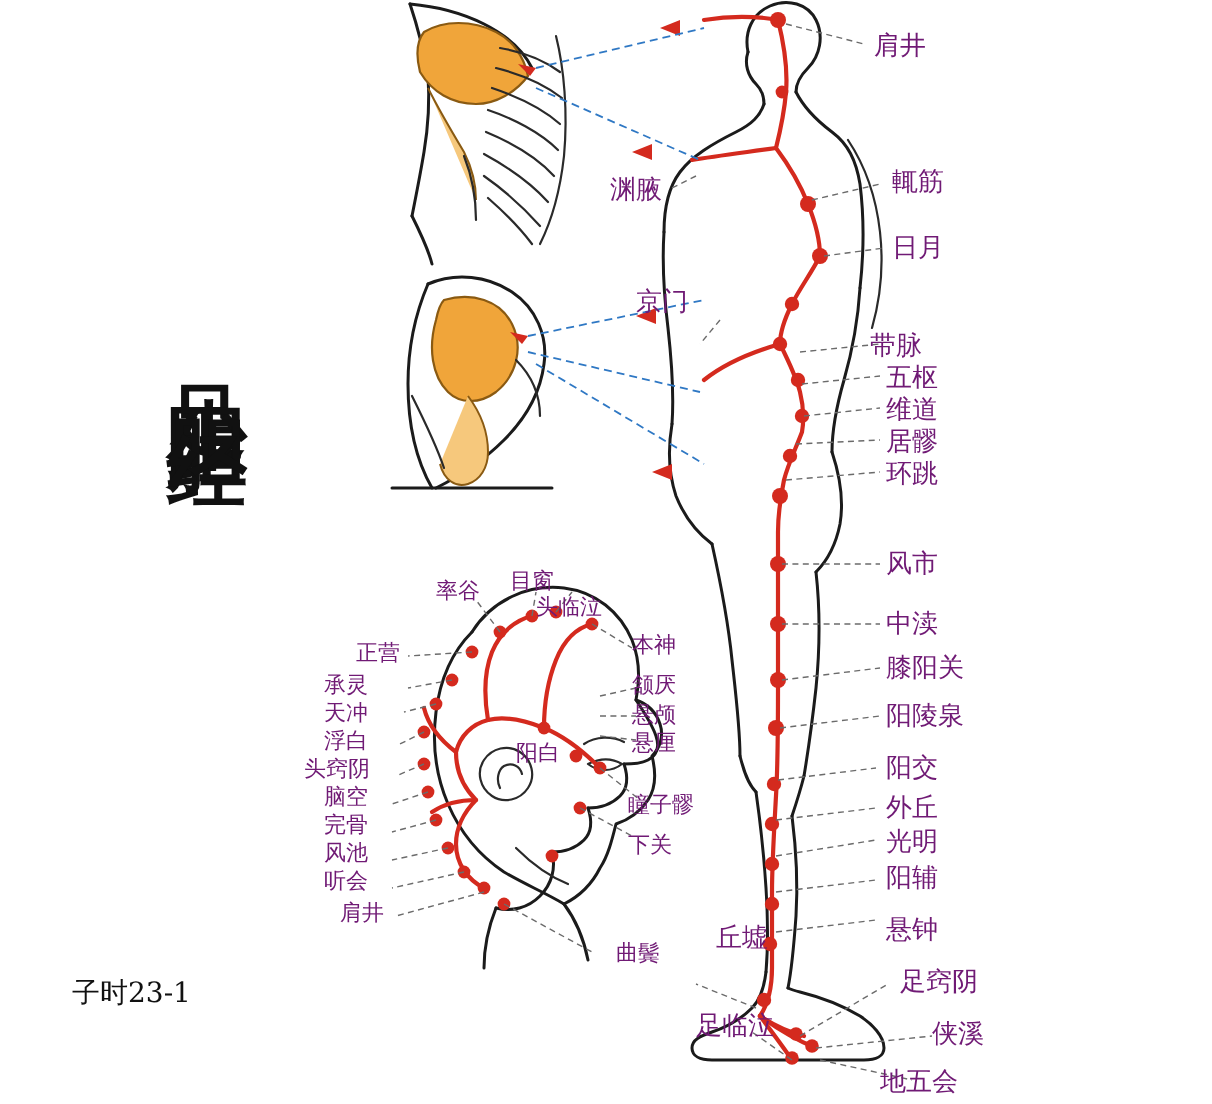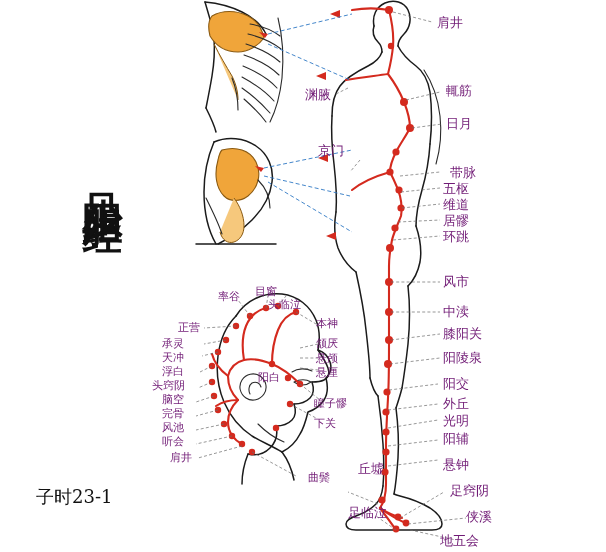--- a/index.html
+++ b/index.html
@@ -31,21 +31,21 @@
     font-weight:bold;
     line-height:46px;
     writing-mode: vertical-rl;
     text-orientation: upright;
     letter-spacing:6px;
   }
   .subtitle {
     position:absolute;
     color:#111111;
     font-family:"DejaVu Serif", serif;
-    font-size:18px;
+    font-size:14px;
     line-height:18px;
     white-space:nowrap;
   }
   svg { position:absolute; left:0; top:0; }
   .pt { fill:#d42a1e; }
   .meridian { fill:none; stroke:#d42a1e; stroke-width:2.1; stroke-linejoin:round; stroke-linecap:round; }
   .body-out { fill:none; stroke:#1b1b1b; stroke-width:1.5; stroke-linejoin:round; stroke-linecap:round; }
   .body-thin { fill:none; stroke:#2a2a2a; stroke-width:1.1; stroke-linejoin:round; stroke-linecap:round; }
   .bone { fill:#f0a53a; stroke:#8a5a12; stroke-width:1.1; }
   .bone-l { fill:#f6c87c; stroke:#8a5a12; stroke-width:1; }
@@ -291,21 +291,21 @@
       <line class="lead" x1="252" y1="452" x2="296" y2="476"></line>
     </g>
   </svg>
 
   <div class="title" style="left:80px; top:160px;">足少阳胆经</div>
   <div class="subtitle" style="left:36px; top:488px;">子时23-1</div>
 
   <div class="lbl" style="left:437px; top:16px;">肩井</div>
   <div class="lbl" style="left:446px; top:84px;">輒筋</div>
   <div class="lbl" style="left:446px; top:117px;">日月</div>
-  <div class="lbl" style="left:450px; top:166px;">带脉</div>
+  <div class="lbl" style="left:435px; top:166px;">带脉</div>
   <div class="lbl" style="left:443px; top:182px;">五枢</div>
   <div class="lbl" style="left:443px; top:198px;">维道</div>
   <div class="lbl" style="left:443px; top:214px;">居髎</div>
   <div class="lbl" style="left:443px; top:230px;">环跳</div>
   <div class="lbl" style="left:443px; top:275px;">风市</div>
   <div class="lbl" style="left:443px; top:305px;">中渎</div>
   <div class="lbl" style="left:443px; top:327px;">膝阳关</div>
   <div class="lbl" style="left:443px; top:351px;">阳陵泉</div>
   <div class="lbl" style="left:443px; top:377px;">阳交</div>
   <div class="lbl" style="left:443px; top:397px;">外丘</div>

